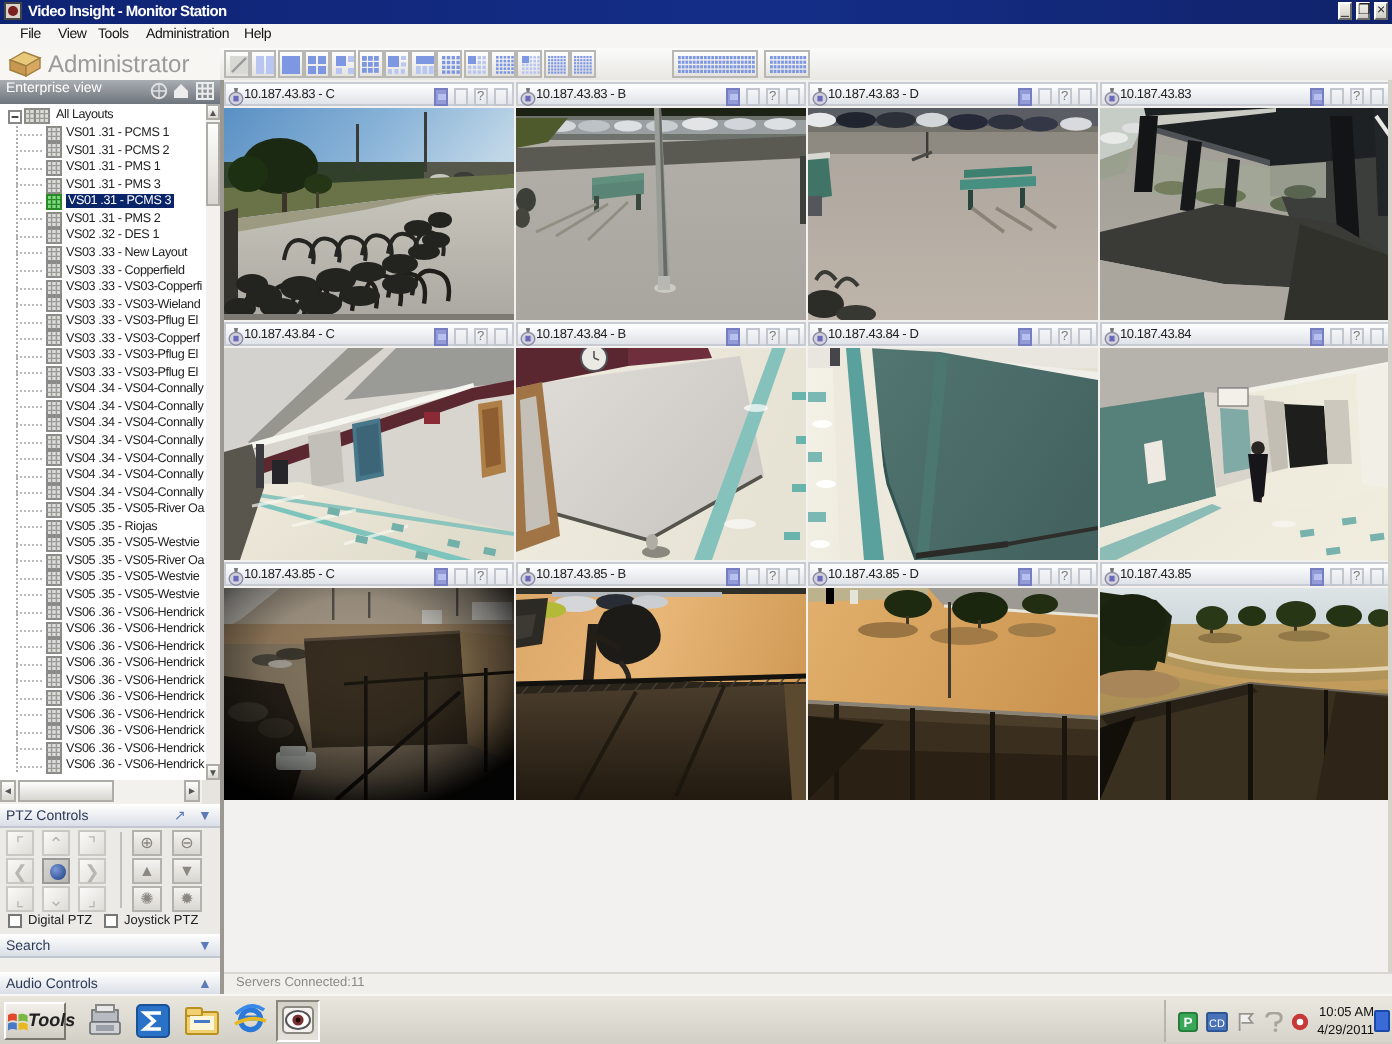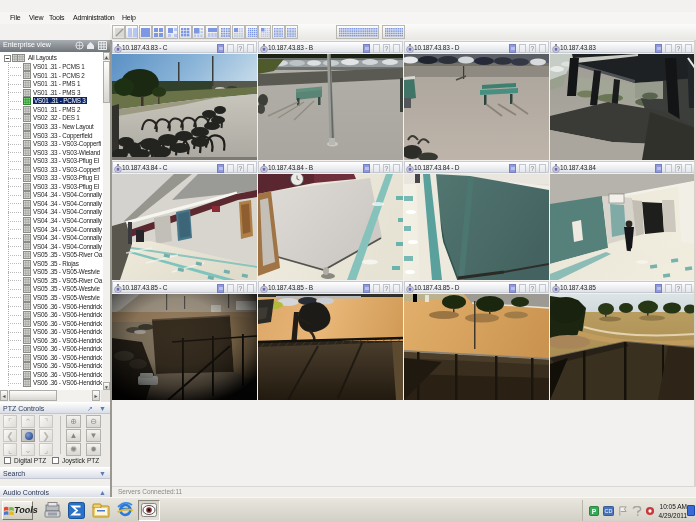--- a/index.html
+++ b/index.html
@@ -42,26 +42,43 @@
 #taskbar { left:0; top:497px; width:696px; height:25px; background:linear-gradient(180deg,#e9e6de,#d2cfc6); border-top:1px solid #f8f7f4; }
 #startbtn { position:absolute; left:2px; top:3px; width:31px; height:19px; background:linear-gradient(180deg,#f2f0ea,#cfccc2); border:1px solid #fff; border-right-color:#7a786e; border-bottom-color:#7a786e; }
 #startbtn .stx { position:absolute; left:11px; top:3px; font-size:9px; font-weight:bold; font-style:italic; color:#222; }
 #tray { position:absolute; right:0px; top:2px; width:114px; height:21px; border-left:1px solid #b8b5ac; background:linear-gradient(180deg,#e9e6de,#d6d3ca); }
 #clock { position:absolute; right:9px; top:3px; font-size:6.5px; color:#111; text-align:right; line-height:8.5px; }
 </style>
 </head>
 <body>
 <div style="position:absolute;top:0;left:0;width:696px;height:522px;">
 
+<div id="titlebar" class="abs">
+ <div class="ticon">
+        <i></i>
+      </div>
+ <div class="ttext">Video Insight - Monitor Station</div>
+ <div class="winbtn" style="right:20px;">_</div>
+ <div class="winbtn" style="right:11px;">❐</div>
+ <div class="winbtn" style="right:2px;">×</div>
+</div>
 <div id="menubar" class="abs">
  <span style="left:10px;">File</span>
  <span style="left:29px;">View</span>
  <span style="left:49px;">Tools</span>
  <span style="left:73px;">Administration</span>
  <span style="left:122px;">Help</span>
+</div>
+<div id="adminbar" class="abs">
+ <svg class="abs" style="left:4px;top:1px;" width="17" height="14" viewBox="0 0 17 14">
+  <polygon points="1,5 8,1 16,4 9,8" fill="#e8c87a" stroke="#a08040" stroke-width="0.7"></polygon>
+  <polygon points="1,5 9,8 9,13 1,10" fill="#c89850" stroke="#a08040" stroke-width="0.7"></polygon>
+  <polygon points="9,8 16,4 16,9 9,13" fill="#d8a860" stroke="#a08040" stroke-width="0.7"></polygon>
+ </svg>
+ <div class="atext">Administrator</div>
 </div>
 
 <div id="toolbar" class="abs">
       <div class="lbtn" style="left:2.0px;">
         <svg width="9" height="9" viewBox="0 0 9 9" style="position:absolute;left:1.5px;top:2px;">
           <rect x="0" y="0" width="9" height="9" fill="#d8d8d4"></rect>
           <path d="M1 8 L8 1" stroke="#999" stroke-width="1.2"></path>
         </svg>
       </div>
       <div class="lbtn" style="left:15.3px;">

